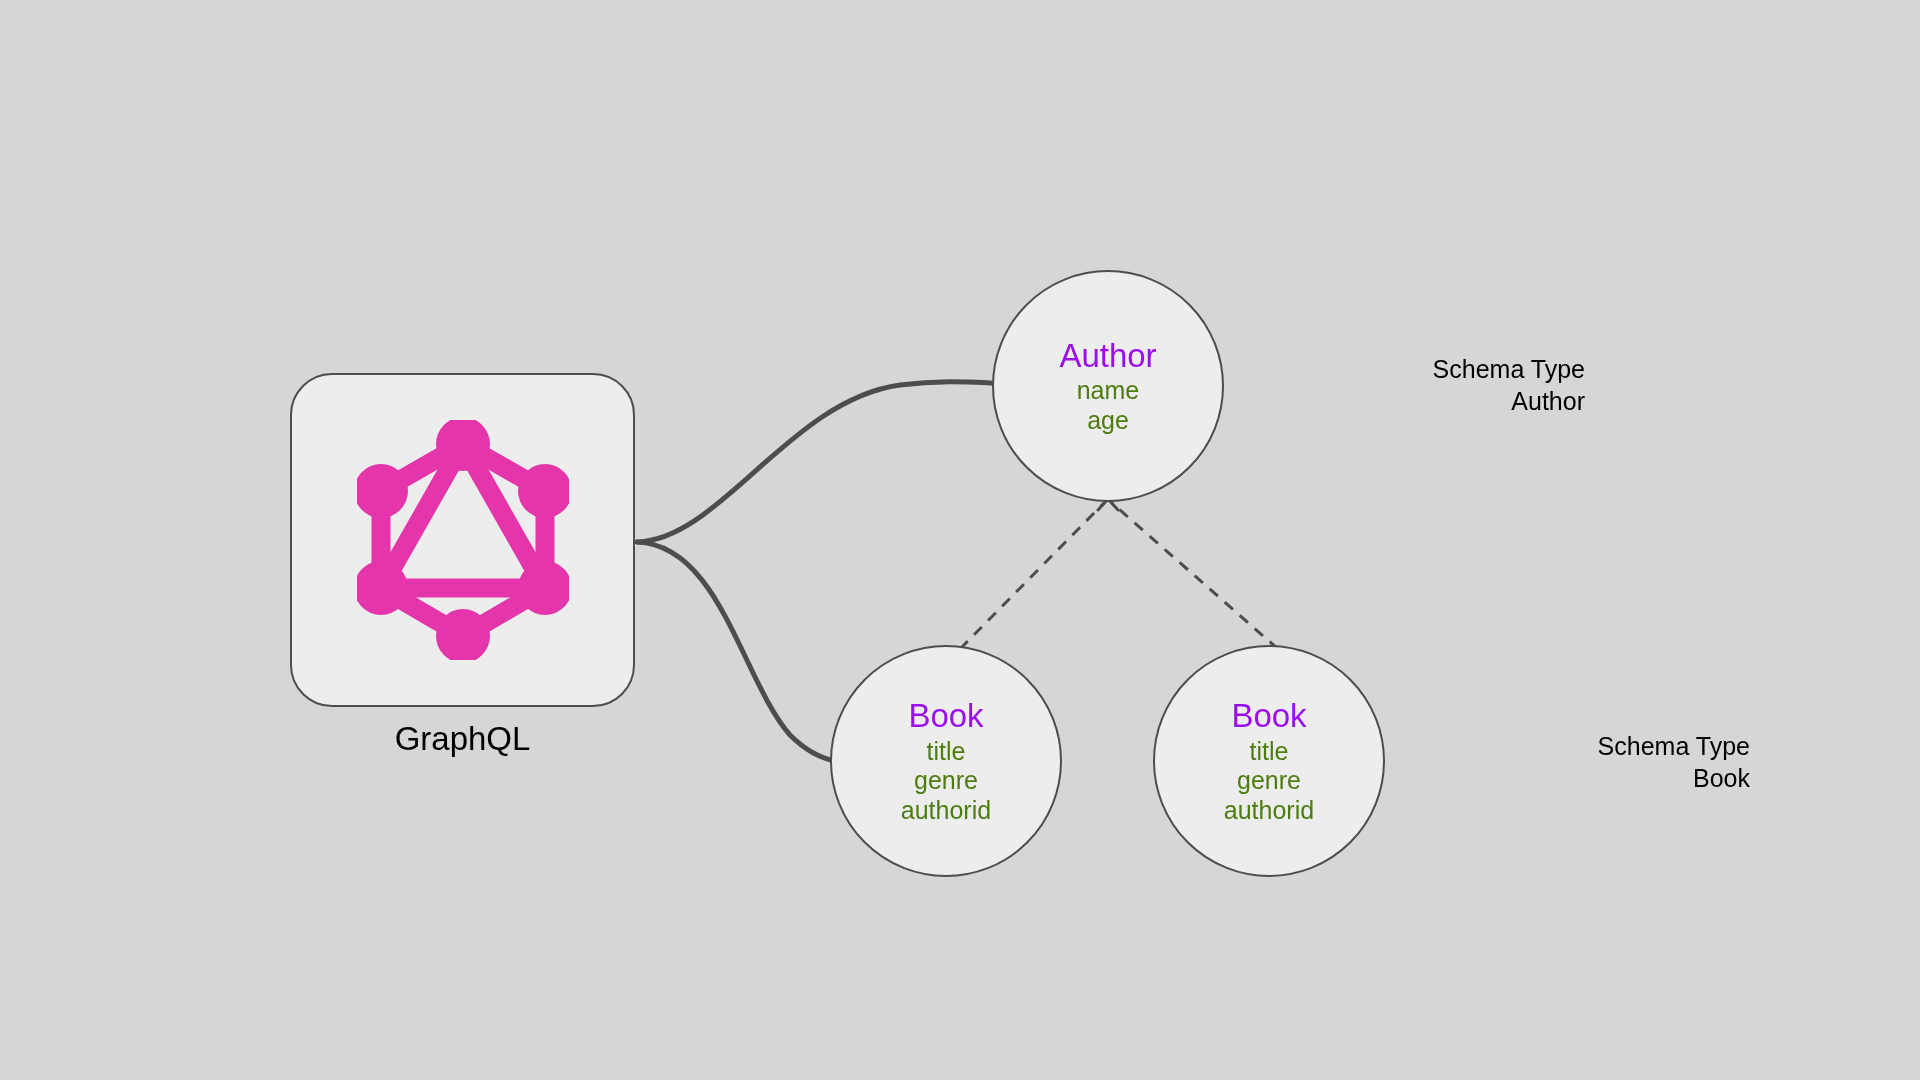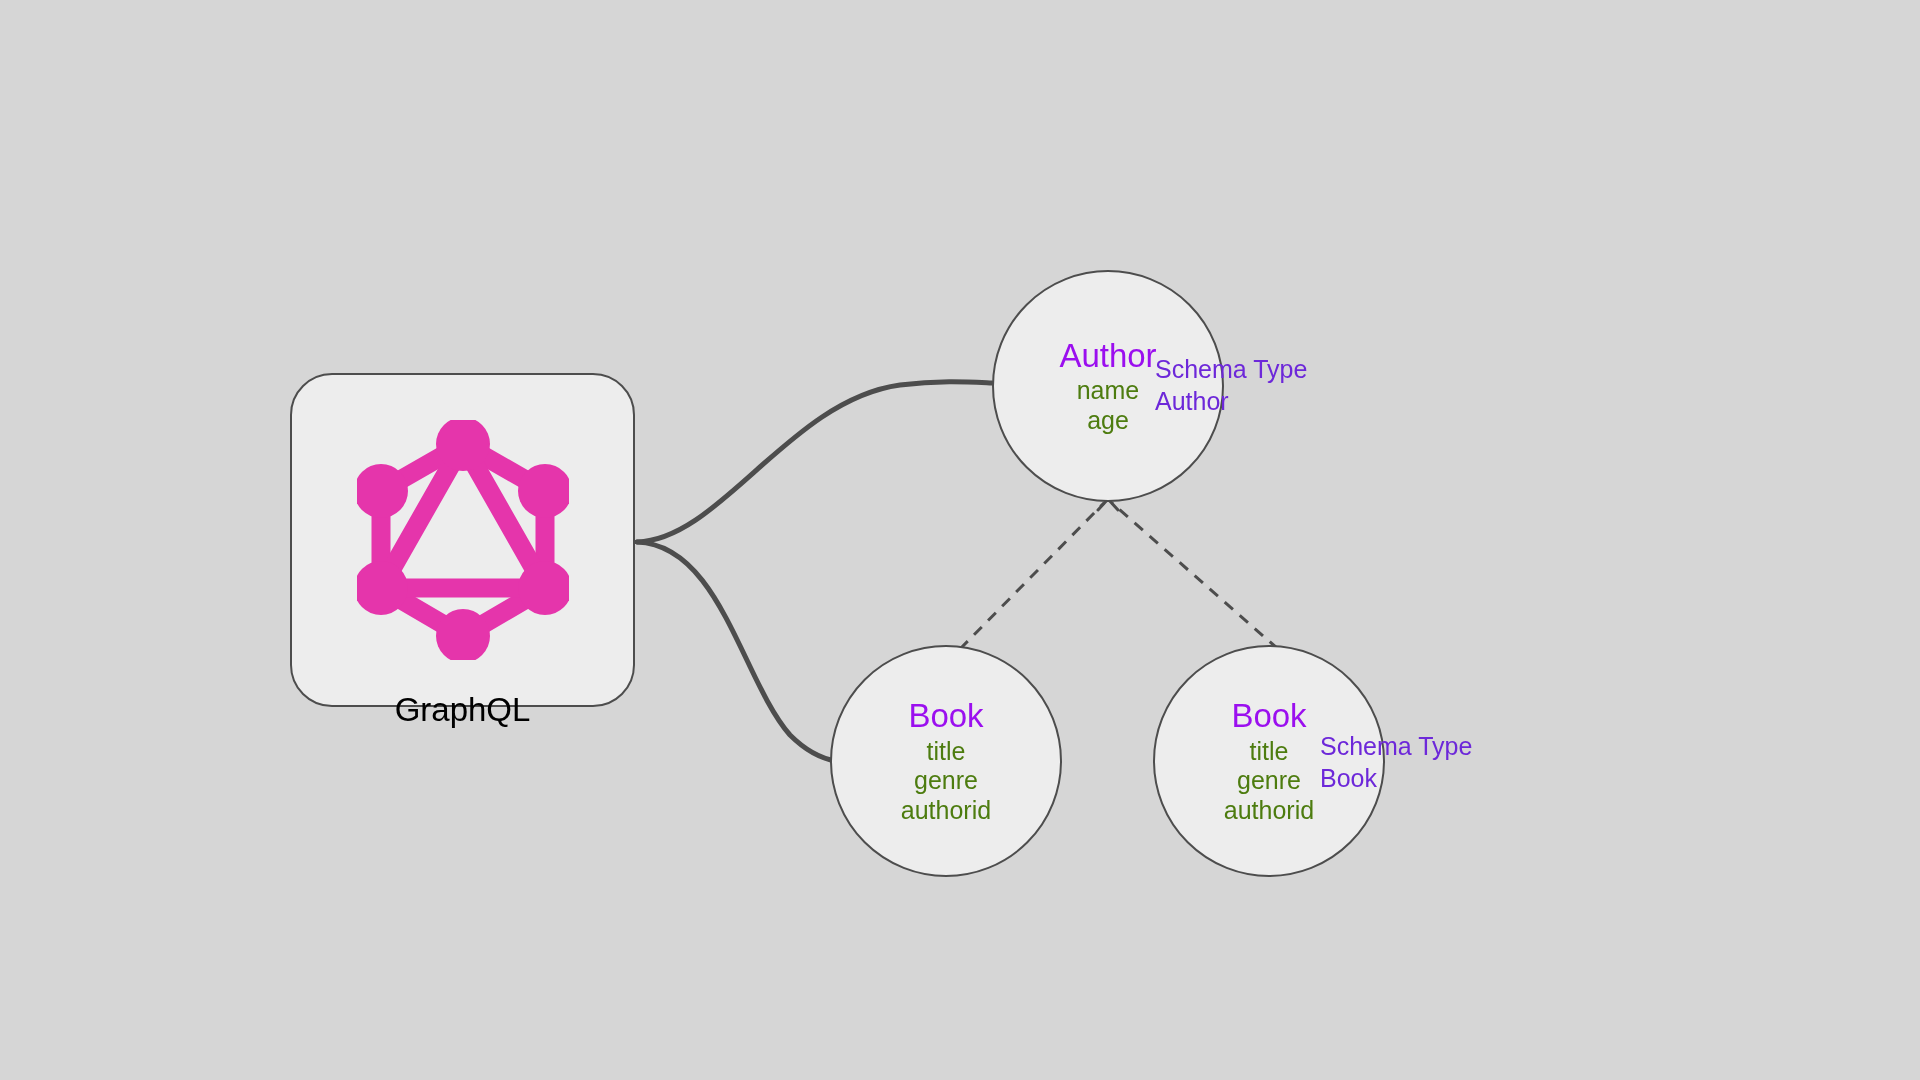--- a/index.html
+++ b/index.html
@@ -37,21 +37,21 @@
   }
   .logo-svg {
     position: absolute;
     left: 50%;
     top: 50%;
     transform: translate(-50%, -50%);
   }
   .logo-label {
     position: absolute;
     left: 290px;
-    top: 691px;
+    top: 720px;
     width: 345px;
     text-align: center;
     font-size: 33px;
     color: #000000;
     white-space: nowrap;
   }
 
   
   .node {
     position: absolute;
@@ -76,23 +76,23 @@
     color: #4d7c0f;
     font-size: 25px;
   }
   #node-author { left: 992px; top: 270px; }
   #node-book-1 { left: 830px; top: 645px; }
   #node-book-2 { left: 1153px; top: 645px; }
 
   
   .side-label {
     position: absolute;
-    text-align: left;
+    text-align: right;
     font-size: 25px;
-    color: #6d28d9;
+    color: #000000;
     line-height: 1.28;
     white-space: nowrap;
   }
   #label-author { left: 1155px; top: 353px; width: 430px; }
   #label-book   { left: 1320px; top: 730px; width: 430px; }
 </style>
 </head>
 <body>
 
 <div id="canvas">

